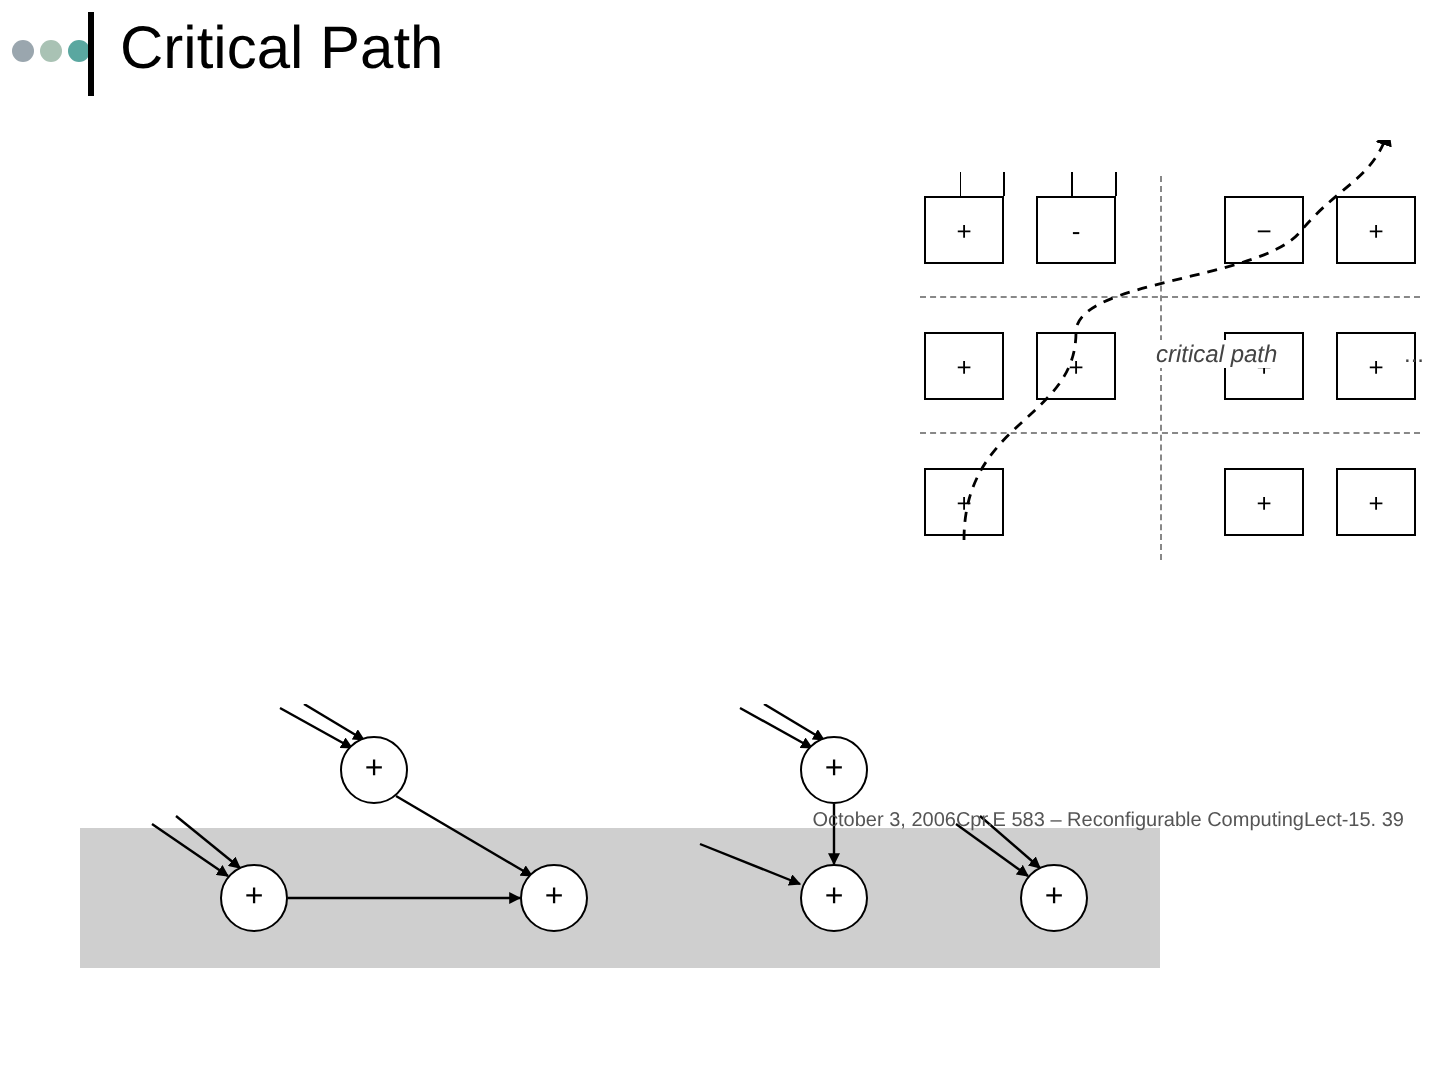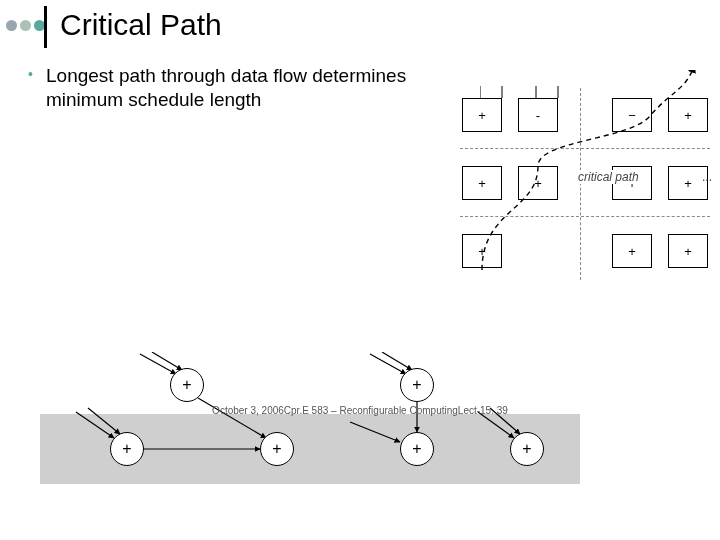--- a/index.html
+++ b/index.html
@@ -48,40 +48,39 @@
   .n1 { left: 130px; top: 16px; }
   .n2 { left: 360px; top: 16px; }
   
   .n3 { left: 70px; top: 80px; }
   .n4 { left: 220px; top: 80px; }
   .n5 { left: 360px; top: 80px; }
   .n6 { left: 470px; top: 80px; }
   .bsvg { position: absolute; left: 0; top: 0; width: 540px; height: 132px; pointer-events: none; }
 
   
-  .footer { position: absolute; bottom: 8px; left: 0; width: 100%; padding: 0 18px; display: flex; justify-content: center; font-size: 10px; color: #555; }
+  .footer { position: absolute; bottom: 8px; left: 0; width: 100%; padding: 0 18px; display: flex; justify-content: flex-end; font-size: 10px; color: #555; }
 </style>
 </head>
 <body>
 
 <div class="slide">
 
   <div class="header">
     <div class="dots">
       <div class="dot dot1"></div>
       <div class="dot dot2"></div>
       <div class="dot dot3"></div>
     </div>
     <div class="vsep"></div>
     <div class="title">Critical Path</div>
   </div>
 
   <div class="body">
     <ul class="lvl1">
-      <li>Longest path through data flow determines minimum schedule length</li>
     </ul>
   </div>
 
   <div class="diagR">
     <div class="hdiv hd1"></div>
     <div class="hdiv hd2"></div>
     <div class="vdiv"></div>
 
     <div class="box row1 colA">+</div>
     <div class="box row1 colB">-</div>

